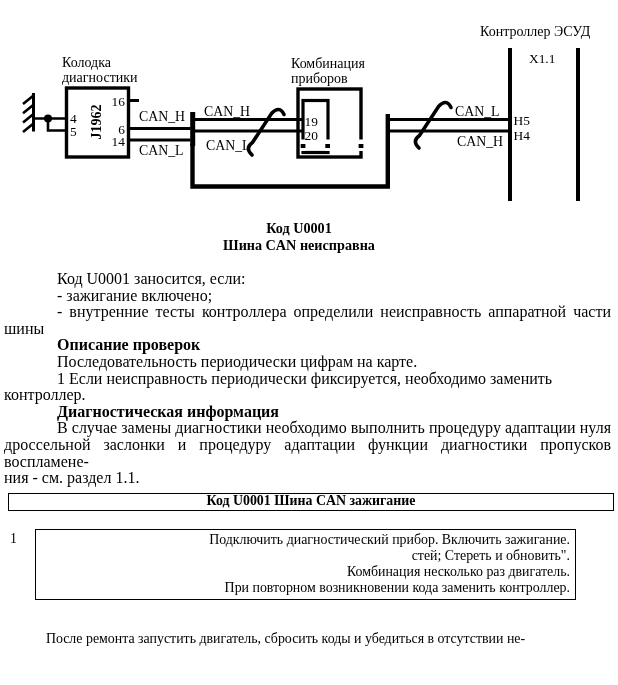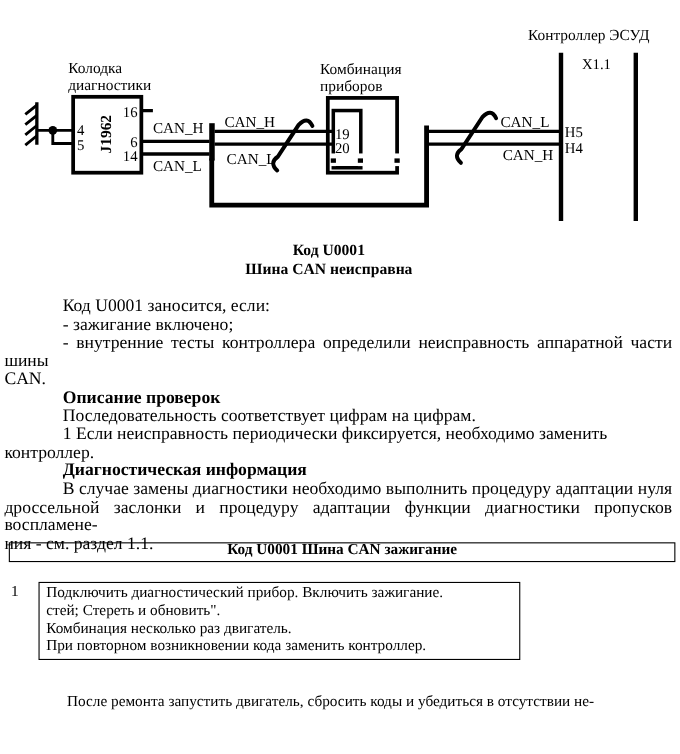--- a/index.html
+++ b/index.html
@@ -25,27 +25,27 @@
   .bold{font-weight:bold;}
   .jst{text-align:justify;text-align-last:justify;-moz-text-align-last:justify;}
   .dtc-header{
     position:absolute;top:493px;left:8px;width:606px;height:18px;box-sizing:border-box;
     border:1.7px solid #000;text-align:center;font-weight:bold;font-size:13.9px;line-height:14.5px;
   }
   .step-num{
     position:absolute;top:531px;left:10px;width:20px;font-size:13.9px;
   }
   .step-box{
-    position:absolute;top:529px;left:35px;width:438px;box-sizing:border-box;
+    position:absolute;top:529px;left:35px;width:541px;box-sizing:border-box;
     border:1.6px solid #000;padding:2px 5px 3px 6px;
-    font-size:13.9px;line-height:15.9px;
+    font-size:13.9px;line-height:15.9px;text-align:right;
   }
   .after-note{
     position:absolute;top:630px;left:0;width:571px;text-align:center;
-    font-size:13.9px;line-height:18.2px;padding-left:15px;
+    font-size:13.9px;line-height:18.2px;
   }
 </style>
 </head>
 <body>
 
 <div class="page">
 
   <svg class="diagram" width="618" height="215" viewBox="0 0 618 215">
 
     <path d="M192.5 144 V186.5 H387.8 V114" stroke="#000" stroke-width="4.4" fill="none"></path>
@@ -114,23 +114,22 @@
 
   <div class="title">
     <div>Код U0001</div>
     <div>Шина CAN неисправна</div>
   </div>
 
   <div class="body-text">
     <div class="bl ind">Код U0001 заносится, если:</div>
     <div class="bl ind">- зажигание включено;</div>
     <div class="bl ind jst">- внутренние тесты контроллера определили неисправность аппаратной части шины</div>
-    <div class="bl">CAN.</div>
     <div class="bl ind bold">Описание проверок</div>
-    <div class="bl ind">Последовательность соответствует цифрам на цифрам.</div>
+    <div class="bl ind">Последовательность периодически цифрам на карте.</div>
     <div class="bl ind">1 Если неисправность периодически фиксируется, необходимо заменить контроллер.</div>
     <div class="bl ind bold">Диагностическая информация</div>
     <div class="bl ind jst">В случае замены диагностики необходимо выполнить процедуру адаптации нуля</div>
     <div class="bl jst">дроссельной заслонки и процедуру адаптации функции диагностики пропусков воспламене-</div>
     <div class="bl">ния - см. раздел 1.1.</div>
   </div>
 
   <div class="dtc-header">Код U0001 Шина CAN зажигание</div>
 
   <div class="step-num">1</div>

